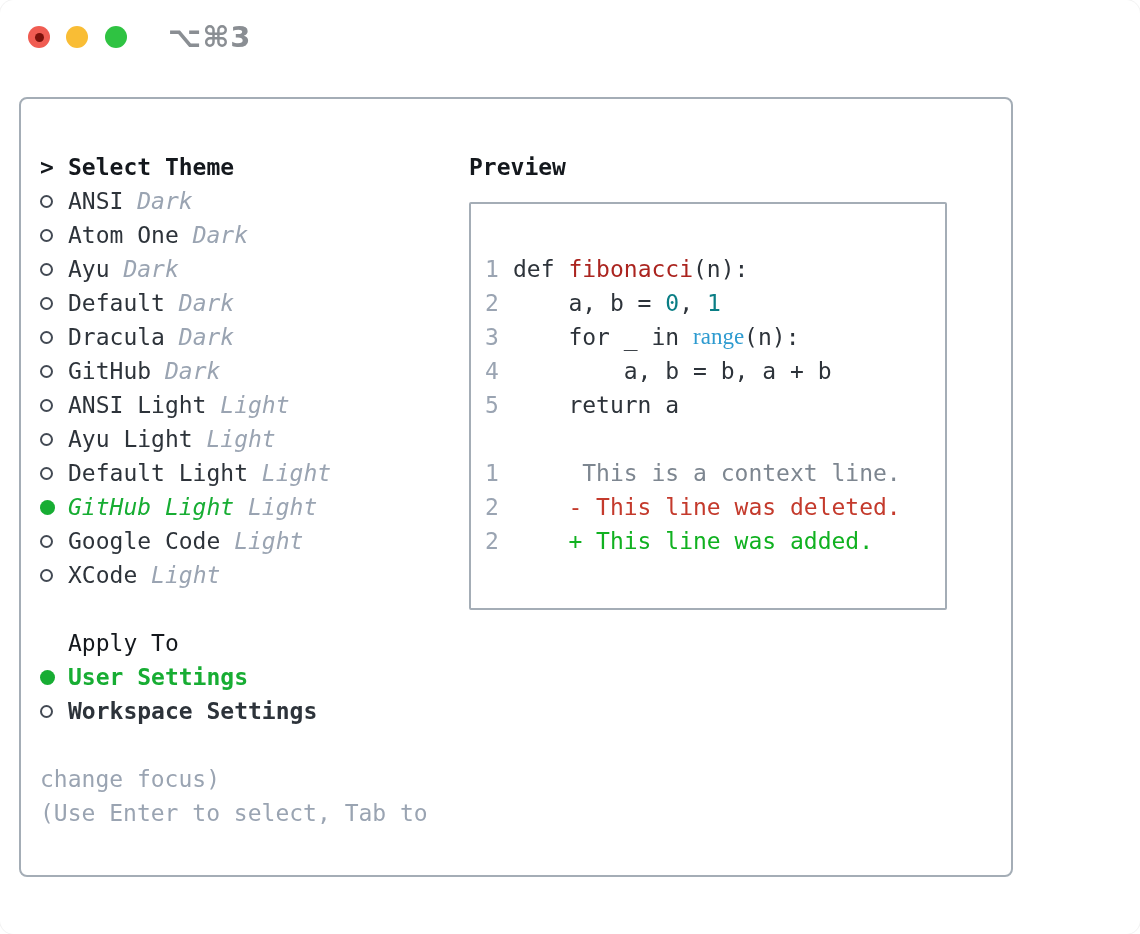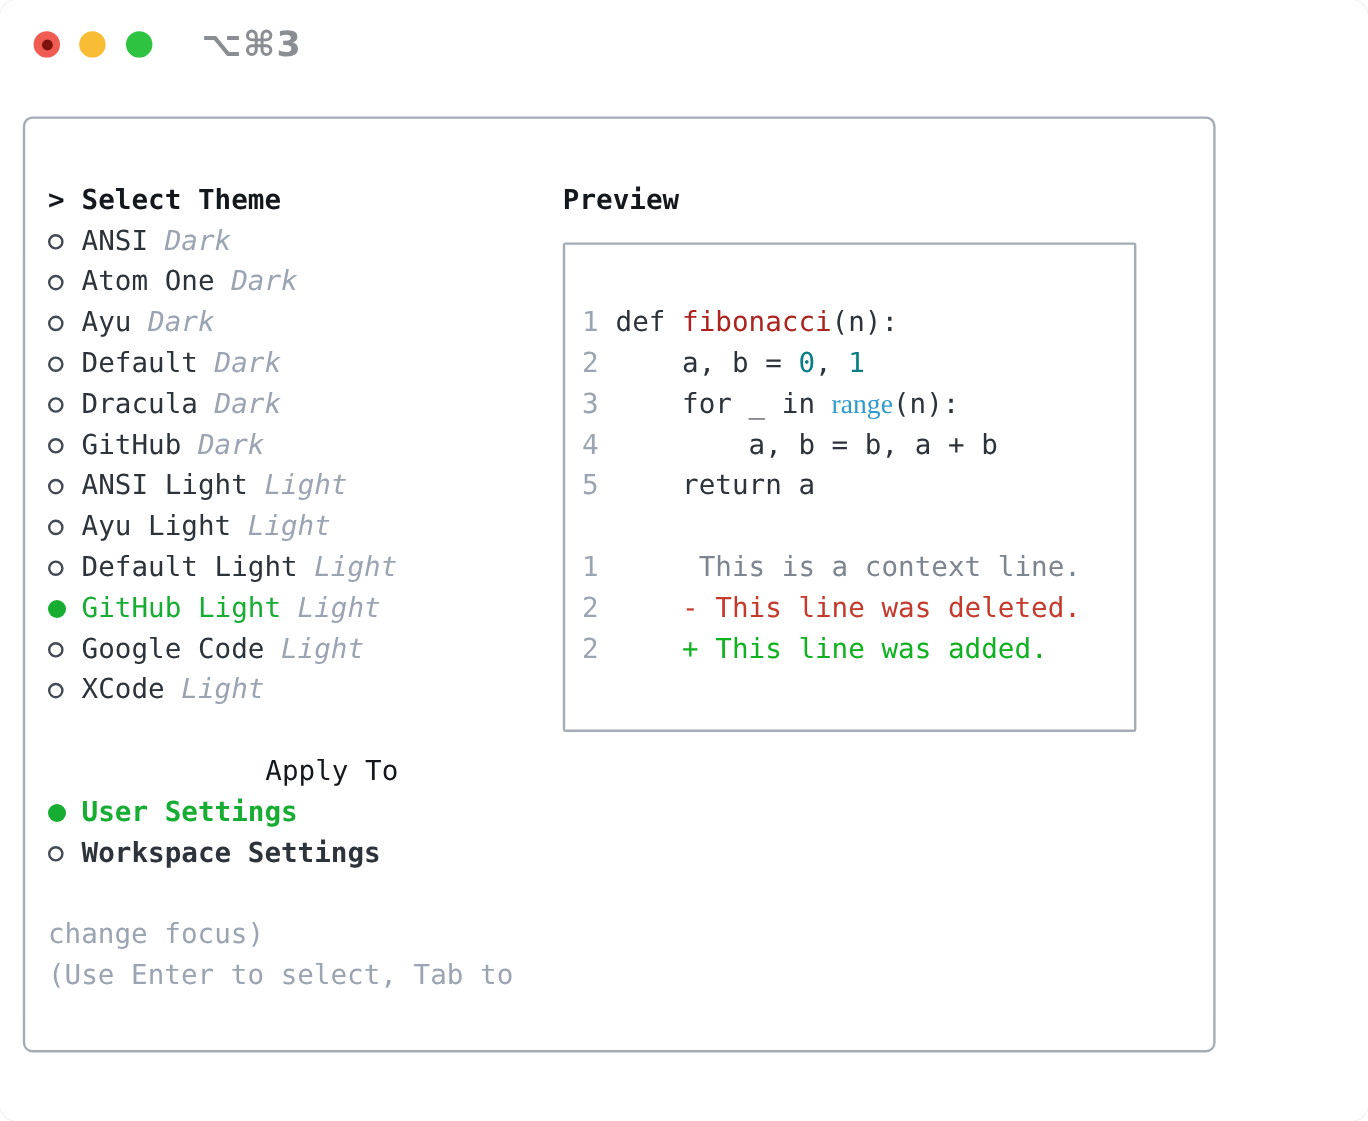--- a/index.html
+++ b/index.html
@@ -42,22 +42,22 @@
   .sel-dot{width:15px;height:15px;background:var(--green);border-radius:50%;border:none;}
   .spacer{height:34px;}
 
   
   .left-col{position:absolute;left:19px;top:51px;width:445px;}
   .hdr{font-weight:bold;color:var(--black);}
   .prompt{font-weight:bold;color:var(--black);}
   .t-name{color:var(--ink);}
   .t-variant{color:var(--muted);margin-left:1ch;font-style:italic;}
   .theme-item{cursor:pointer;text-align:center;}
-  .theme-item.selected .t-name{color:var(--green);}
-  .apply-hdr{color:var(--black);justify-content:center;}
+  .theme-item.selected .t-name{color:var(--green);font-style:italic;}
+  .apply-hdr{color:var(--black);}
   .apply-item{cursor:pointer;font-weight:bold;}
   .apply-item.selected .a-label{color:var(--green);}
   .hint{color:var(--muted);}
 
   
   .right-col{position:absolute;left:448px;top:51px;}
   .preview-title{font-weight:bold;color:var(--black);height:34px;display:flex;align-items:center;}
   .preview-box{margin-top:18px;width:478px;height:408px;border:2px solid var(--border);
                border-radius:2px;padding:48px 0 0 14px;overflow:hidden;background:#fff;}
   .code-line{height:34px;display:flex;align-items:center;white-space:pre;}

